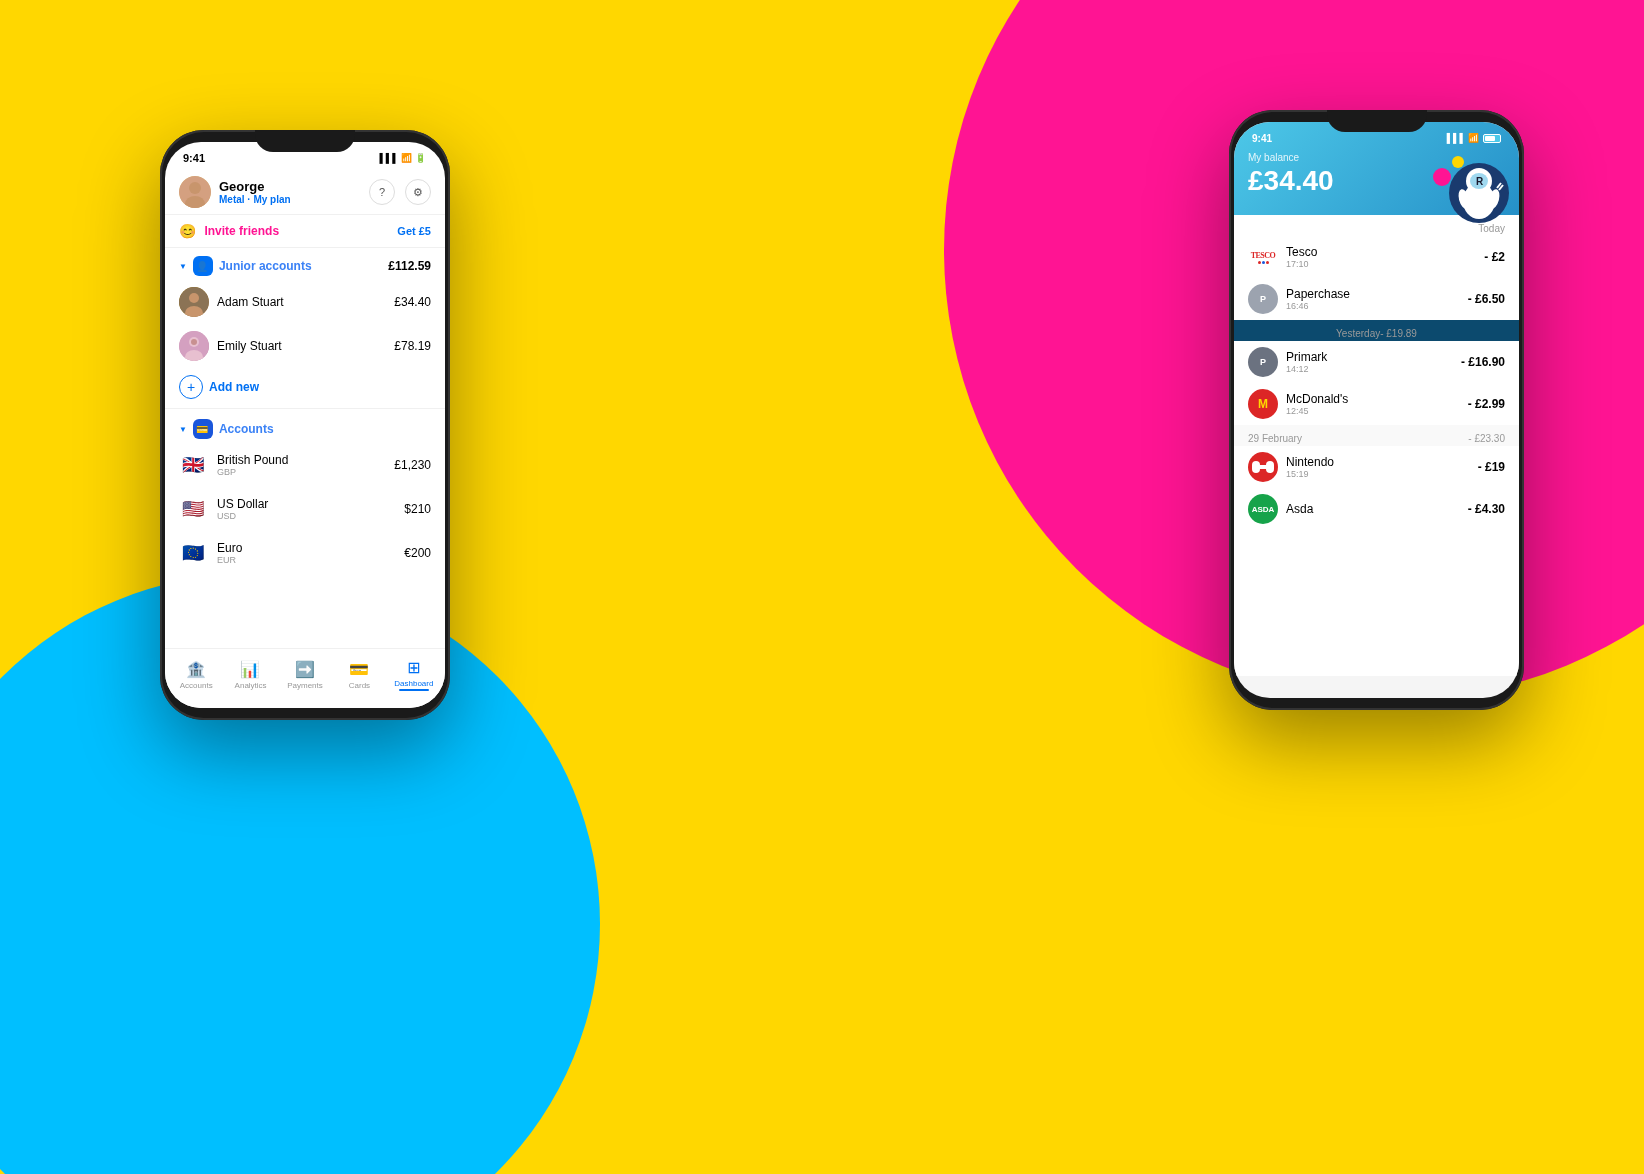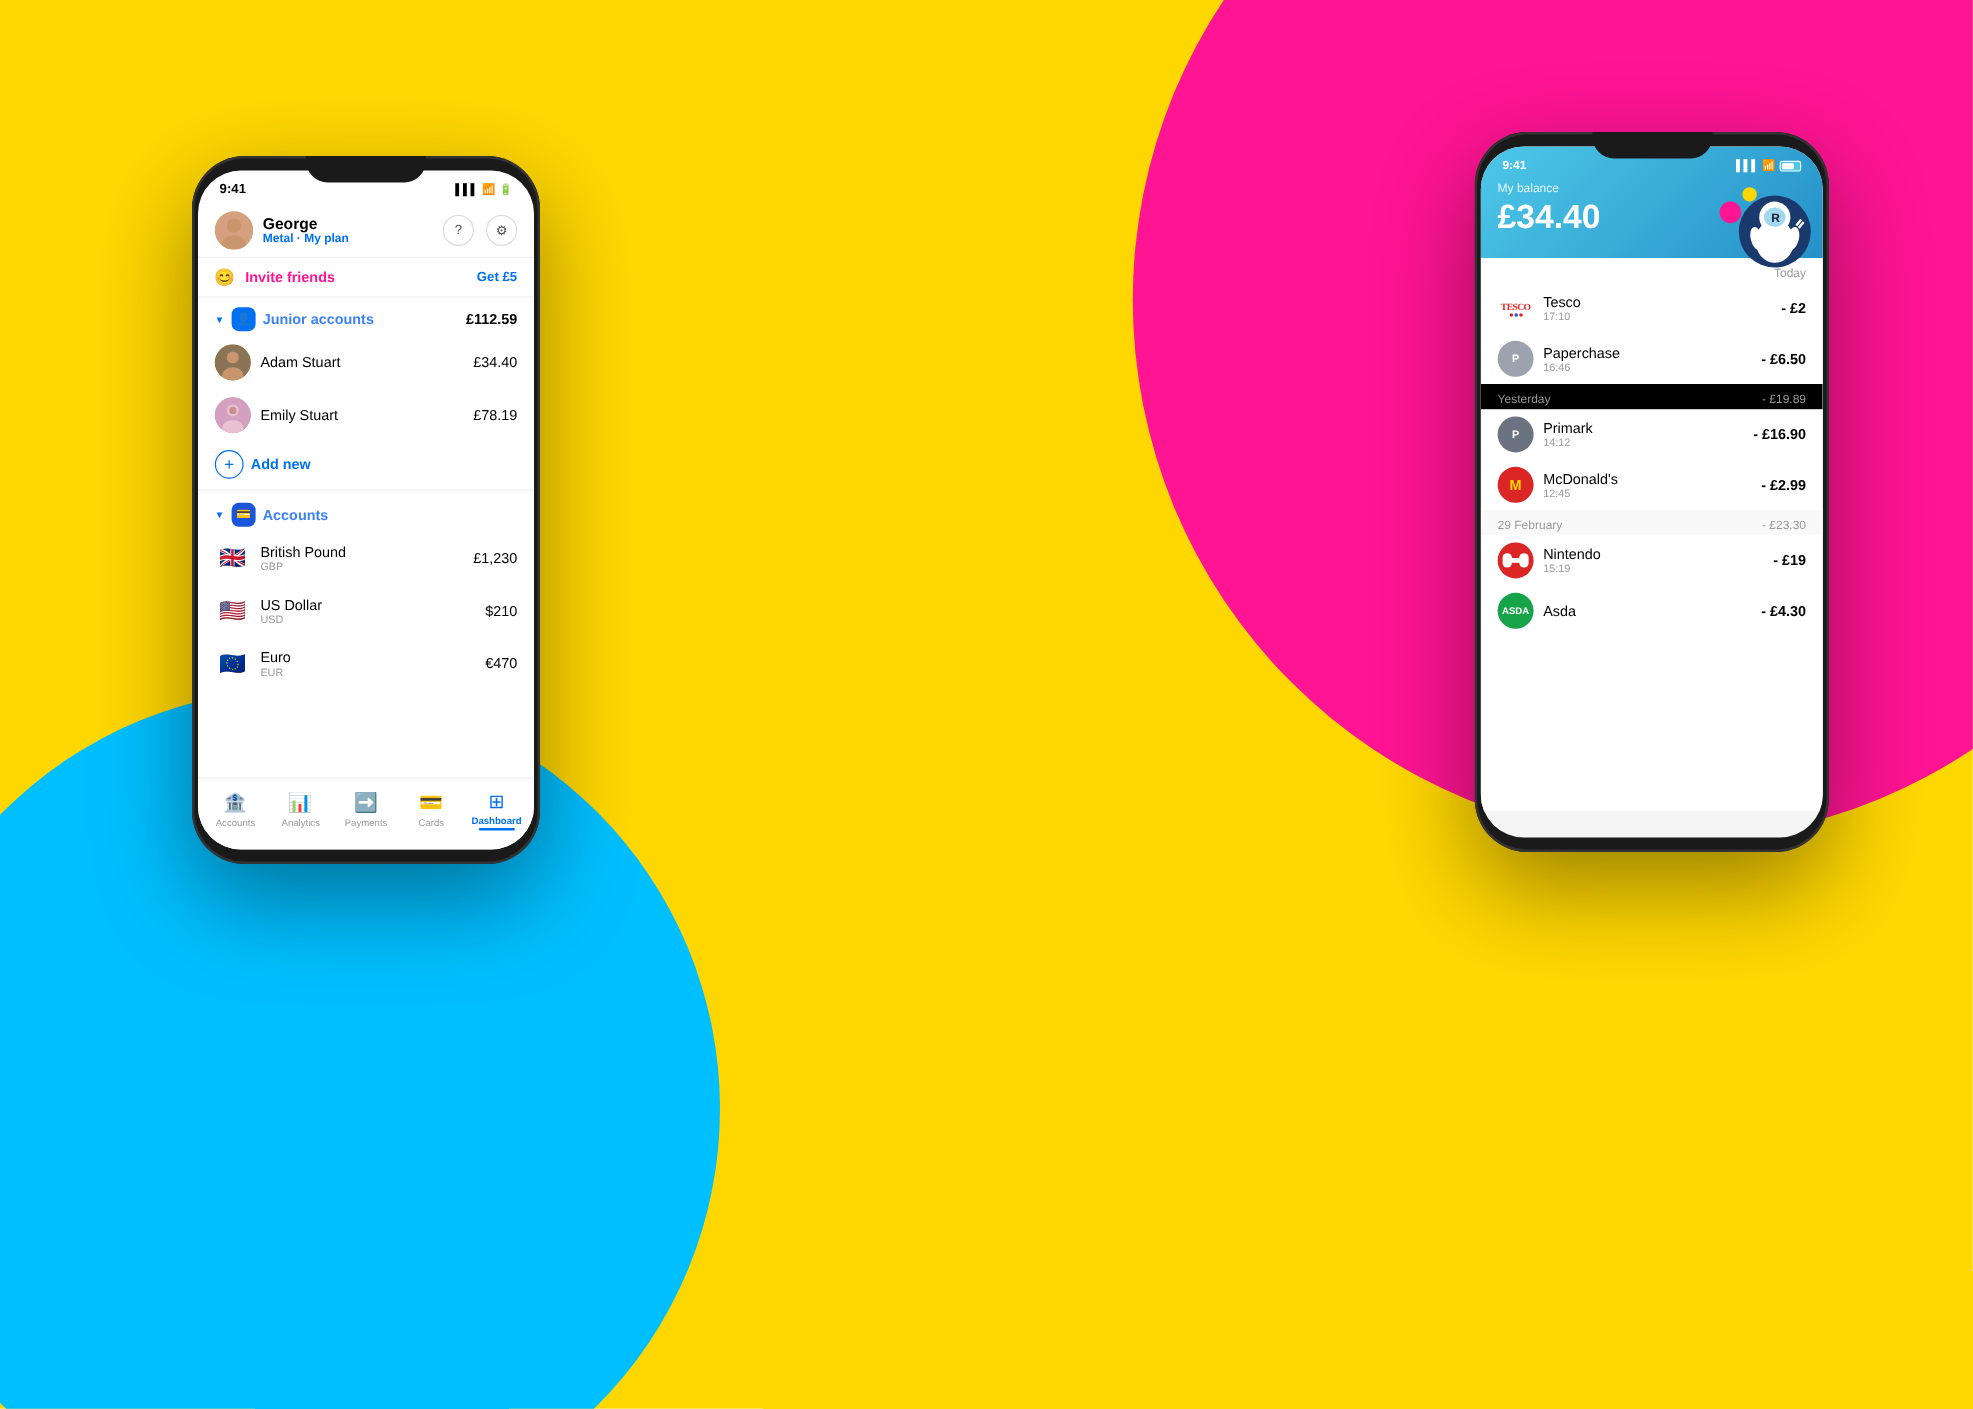--- a/index.html
+++ b/index.html
@@ -333,21 +333,21 @@
     .nav-icon.active { color: #0070f3; }
 
     .nav-label {
       font-size: 8px;
       color: #999;
       font-weight: 500;
     }
 
     .nav-label.active {
       color: #0070f3;
-      font-weight: 700;
+      font-weight: 400;
     }
 
     .nav-underline {
       width: 30px;
       height: 2px;
       background: #0070f3;
       border-radius: 1px;
       margin-top: -1px;
     }
 
@@ -596,21 +596,21 @@
         </div>
         <span class="account-balance">$210</span>
       </div>
 
       <div class="account-row">
         <div class="flag-icon">🇪🇺</div>
         <div style="flex:1;">
           <div class="account-name">Euro</div>
           <div class="account-sub">EUR</div>
         </div>
-        <span class="account-balance">€470</span>
+        <span class="account-balance">€200</span>
       </div>
 
       <div class="bottom-nav">
         <div class="nav-item">
           <span class="nav-icon">🏦</span>
           <span class="nav-label">Accounts</span>
         </div>
         <div class="nav-item">
           <span class="nav-icon">📊</span>
           <span class="nav-label">Analytics</span>
@@ -711,21 +711,21 @@
 
         <div class="transaction-row">
           <div style="width:30px;height:30px;border-radius:50%;background:#9CA3AF;flex-shrink:0;display:flex;align-items:center;justify-content:center;font-size:9px;color:white;font-weight:700;">P</div>
           <div class="transaction-info">
             <div class="merchant-name">Paperchase</div>
             <div class="transaction-time">16:46</div>
           </div>
           <span class="transaction-amount negative">- £6.50</span>
         </div>
 
-        <div style="padding: 8px 14px 2px; display:flex; justify-content:space-between; background:#000000;">
+        <div style="padding: 8px 14px 2px; display:flex; justify-content:center; background:#0c4a6e;">
           <span style="font-size:10px;color:#999;font-weight:500;">Yesterday</span>
           <span style="font-size:10px;color:#999;">- £19.89</span>
         </div>
 
         <div class="transaction-row">
           <div style="width:30px;height:30px;border-radius:50%;background:#6B7280;flex-shrink:0;display:flex;align-items:center;justify-content:center;font-size:9px;color:white;font-weight:700;">P</div>
           <div class="transaction-info">
             <div class="merchant-name">Primark</div>
             <div class="transaction-time">14:12</div>
           </div>

